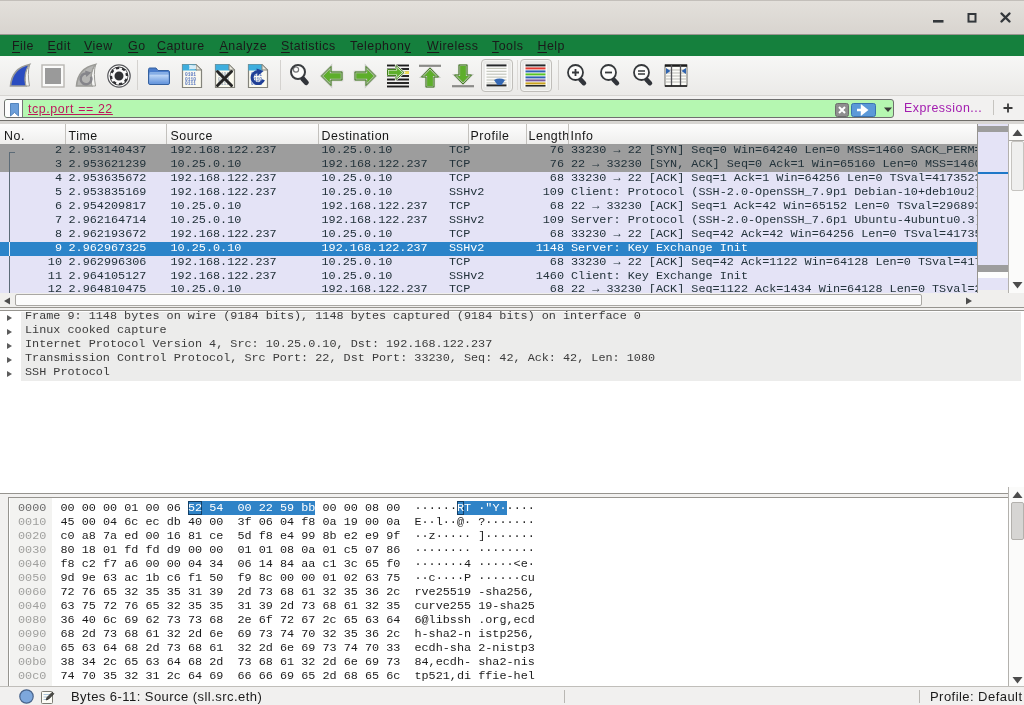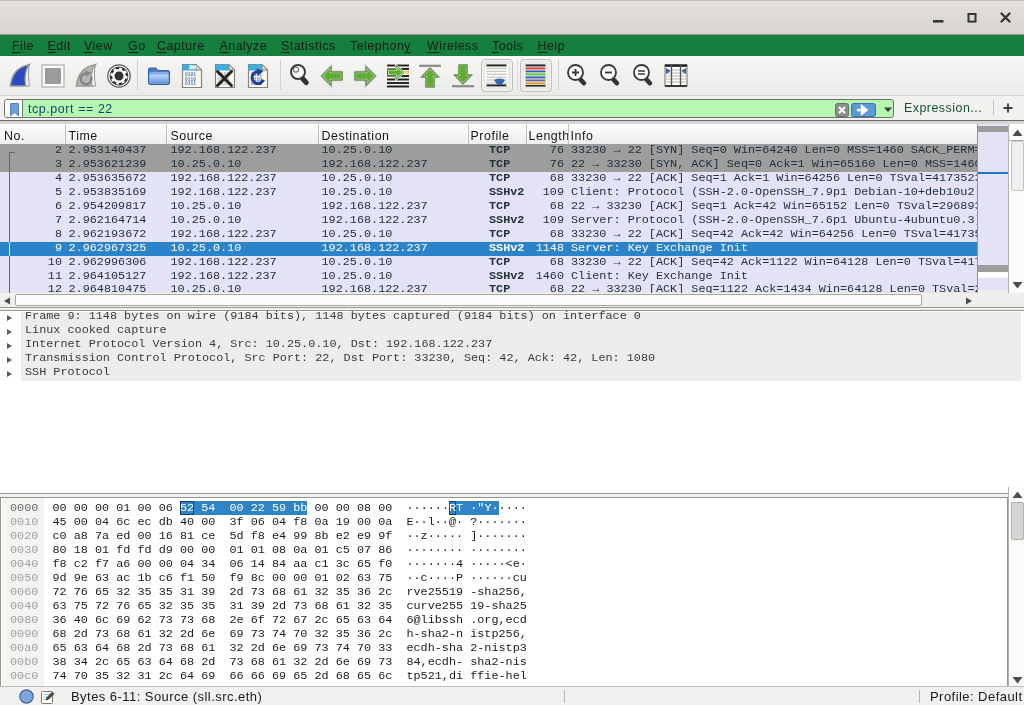--- a/index.html
+++ b/index.html
@@ -23,36 +23,36 @@
 #toolbar { left:0; top:56px; width:1024px; height:40px;
   background:linear-gradient(#f7f7f6, #ebeae8); border-bottom:1px solid #d7d5d2; }
 .tsep { top:4px; width:1px; height:30px; background:#d4d2cf; }
 .ticon { top:7px; }
 .tbtn { top:3px; width:32px; height:33px; background:#e9e9e7; border:1px solid #c0beba; border-radius:4px; box-shadow:inset 0 0 0 1px #f4f4f2; }
 
 
 #filterbar { left:0; top:96px; width:1024px; height:25px; background:#f2f1f0; border-bottom:1.4px solid #6f6d69; }
 #filterfield { left:4px; top:3px; width:890px; height:19px; border:1px solid #6f6f6f; border-radius:3px; background:#b5f7b1; overflow:hidden; }
 #bookbtn { left:0; top:0; width:18px; height:19px; background:#fdfdfd; border-right:1px solid #767676; }
-#filtertext { left:23px; top:2px; font-size:12.4px; color:#0c4a6e; letter-spacing:0.6px; }
+#filtertext { left:23px; top:2px; font-size:12.4px; color:#be185d; letter-spacing:0.6px;text-decoration:underline; }
 #gapline { left:0; top:121.4px; width:1024px; height:2.6px; background:#d8d6d3; }
 
 
 #plist { left:0; top:124px; width:1024px; height:169px; background:#fff; overflow:hidden; }
 #phead { left:0; top:0; width:977px; height:32px;
   background:linear-gradient(#fdfdfd, #e7e6e4); border-bottom:1px solid #b4b2ae; }
 .hsep { top:0; width:1px; height:20px; background:#c3c1bd; }
 .hlabel { top:4.5px; font-size:12.4px; color:#161616; letter-spacing:0.55px; }
 .prow { left:0; width:977px; height:14px; overflow:hidden; }
 .prow span { position:absolute; top:-1px; line-height:14px; }
 .prow .no { left:0px; width:62px; text-align:right; }
 .prow .tm { left:68.5px; }
 .prow .src { left:170.5px; }
 .prow .dst { left:321.5px; }
-.prow .prt { left:489px;font-weight:bold; }
+.prow .prt { left:449px; }
 .prow .len { left:500px; width:64px; text-align:right; }
 .prow .inf { left:571px; }
 .rgray { background:#9d9d9d; color:#22323a; }
 .rlav { background:#e4e3f6; color:#22323a; }
 .rsel { background:#2b84c9; color:#ffffff; }
 
 
 #minimap { left:977px; top:124px; width:31px; height:169px; background:#e4e3f6; border-left:1px solid #96948f; }
 #vscroll { left:1008px; top:124px; width:16px; height:169px; background:#fbfbfa; border-left:1px solid #b3b1ad; }
 #hscroll { left:0; top:293px; width:1024px; height:14px; background:#f0efed; }
@@ -60,21 +60,21 @@
 #listbot { left:0; top:307px; width:1024px; height:1px; background:#96948f; }
 
 
 #detail { left:0; top:310px; width:1024px; height:184px; background:#ffffff;
   border-top:1px solid #96948f; border-bottom:1px solid #96948f; }
 .drow { left:21px; width:1000px; height:13.9px; background:#ececeb; }
 .dtext { left:25px; color:#3b3b3b; line-height:13.9px; margin-top:-2px; }
 .darrow { left:7px; width:0; height:0; border-left:5px solid #5c5c5c; border-top:3.5px solid transparent; border-bottom:3.5px solid transparent; }
 
 
-#hex { left:0; top:497px; width:1008px; height:189px; background:#ffffff;
+#hex { left:8px; top:497px; width:1008px; height:189px; background:#ffffff;
   border:1px solid #96948f; border-bottom:none; }
 #hexoffcol { left:1px; top:0px; width:42px; height:188px; background:#f3f3f1; }
 .hexline { left:9px; color:#1b1b1b; }
 .off { color:#a0a09e; }
 .off0 { color:#6b6b6b; }
 .hl { background:#2f83c7; color:#fff; }
 .cur { box-shadow:inset 0 0 0 1px #123f66; }
 #hexvs { left:1008px; top:487px; width:16px; height:199px; background:#fbfbfa; border-left:1px solid #b3b1ad; }
 
 
@@ -309,21 +309,21 @@
 
     <svg class="abs" style="left:846px;top:2.5px" width="25" height="14" viewBox="0 0 25 14">
       <rect x="0.5" y="0.5" width="24" height="13" rx="2" fill="#5b99d8" stroke="#3a72ae"></rect>
       <path d="M6 7 h8 M11 3.5 L15.5 7 L11 10.5 z" stroke="#fff" stroke-width="2.4" fill="#fff"></path>
     </svg>
 
     <svg class="abs" style="left:878px;top:6px" width="10" height="7" viewBox="0 0 10 7">
       <path d="M1 1.5 L9 1.5 L5 6 z" fill="#3a3a3a"></path>
     </svg>
   </div>
-  <span class="abs" style="left:904px;top:5px;font-size:12.4px;color:#14532d;letter-spacing:0.5px">Expression...</span>
+  <span class="abs" style="left:904px;top:5px;font-size:12.4px;color:#a21caf;letter-spacing:0.5px">Expression...</span>
   <div class="abs" style="left:993px;top:4px;width:1px;height:15px;background:#c6c4c0"></div>
   <svg class="abs" style="left:1002px;top:6px" width="12" height="12" viewBox="0 0 12 12">
     <path d="M6 1.5 V10.5 M1.5 6 H10.5" stroke="#3a3a3a" stroke-width="1.8"></path>
   </svg>
 </div>
 <div id="gapline" class="abs"></div>
 
 <div id="plist" class="abs">
   <div id="phead" class="abs">
     <span class="abs hlabel" style="left:4px">No.</span>

